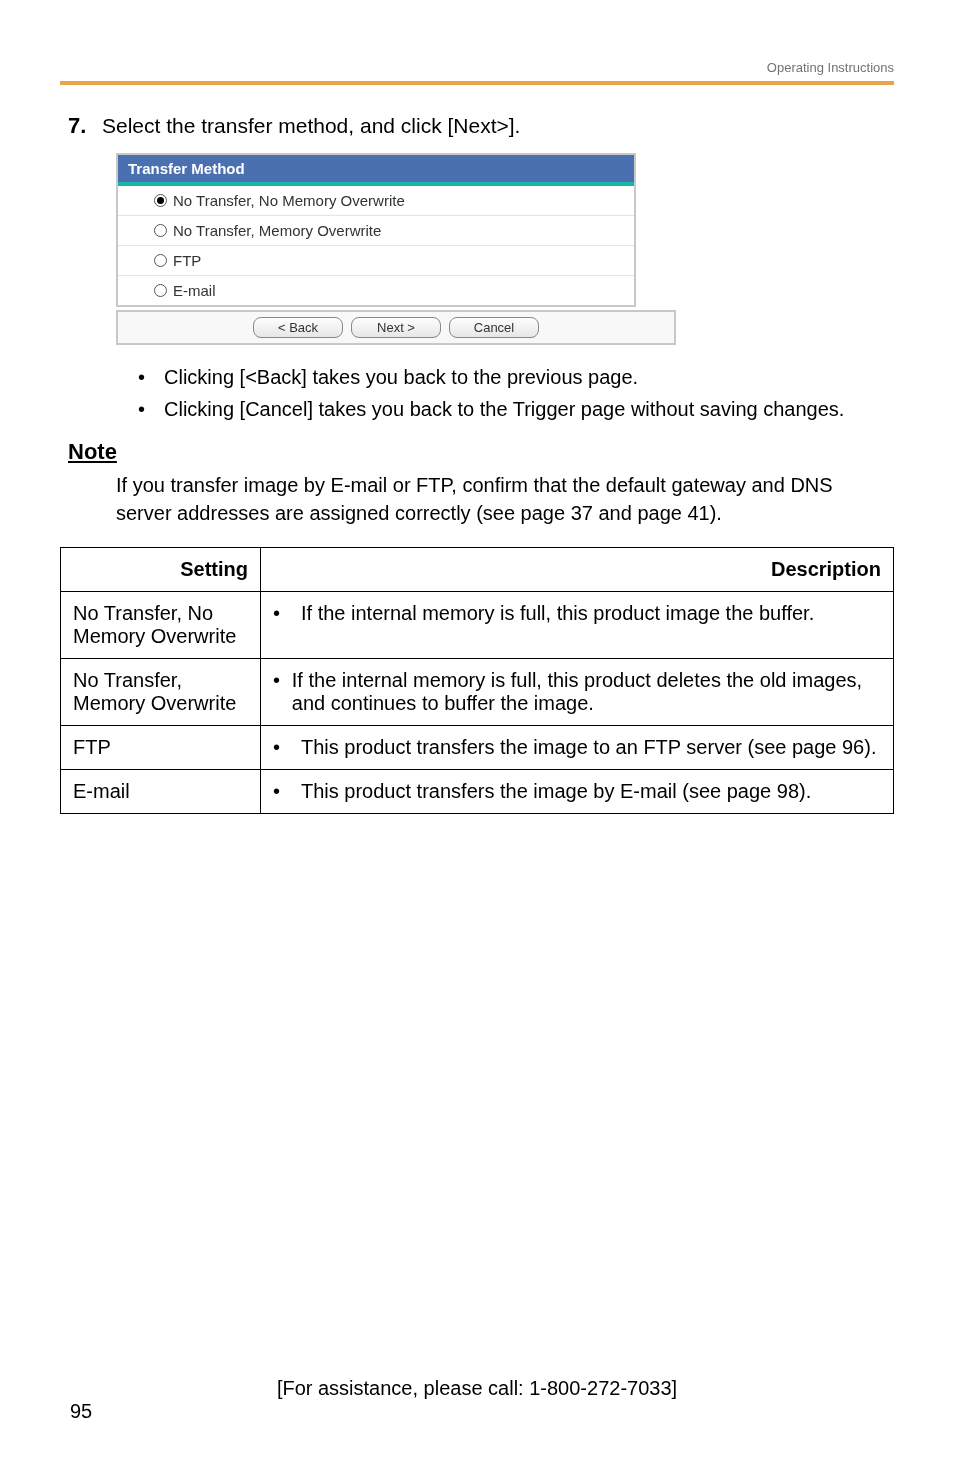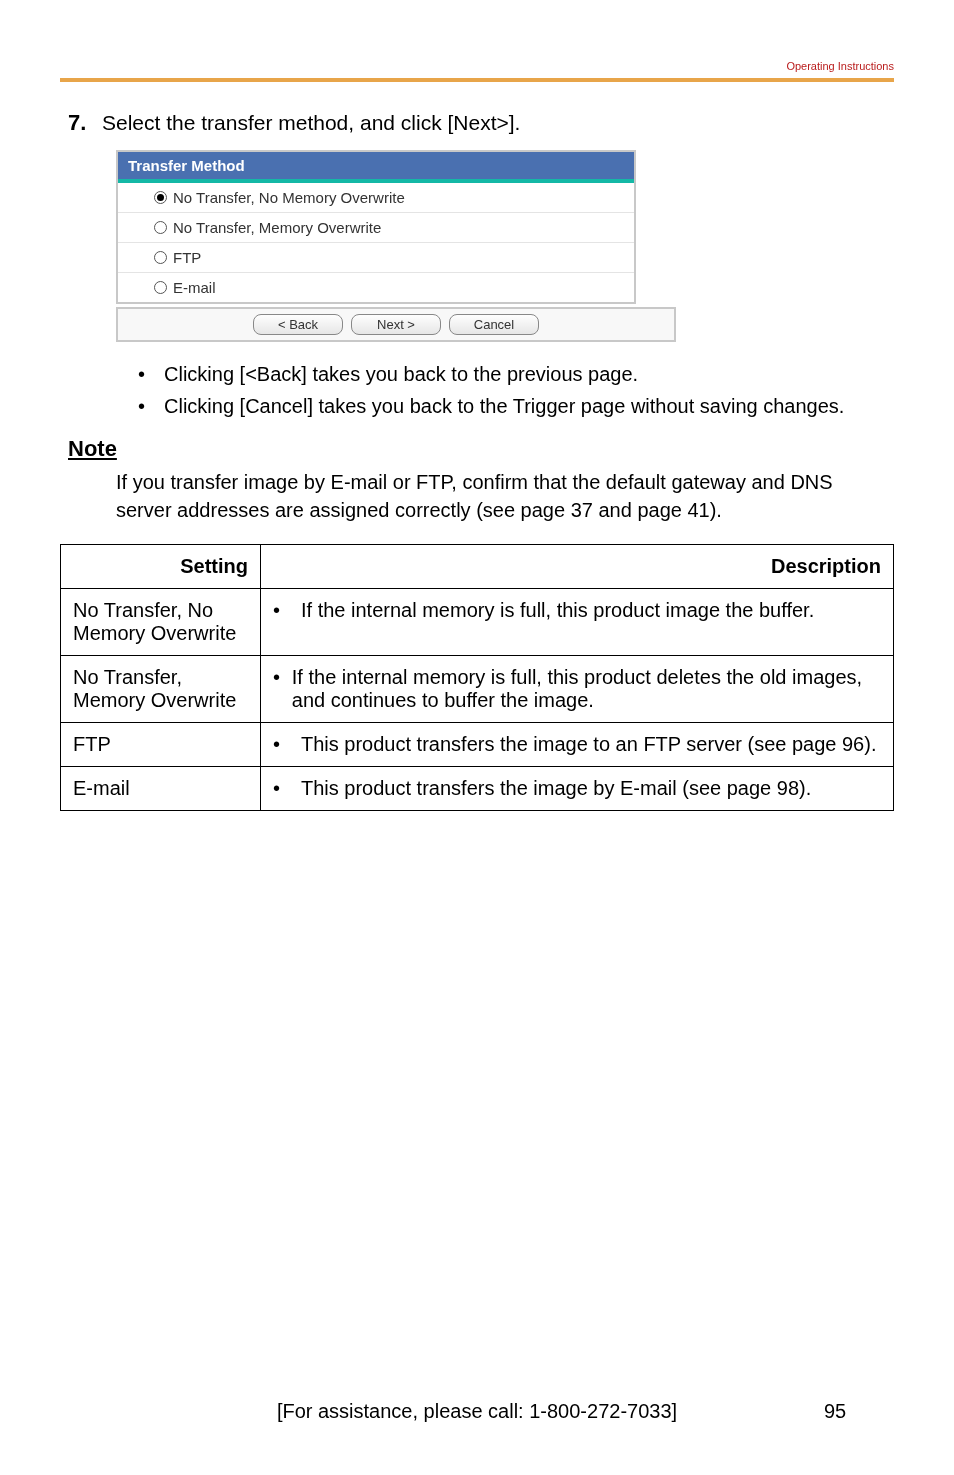--- a/index.html
+++ b/index.html
@@ -9,22 +9,22 @@
     width: 954px;
     height: 1475px;
     position: relative;
     color: #000;
   }
   .page {
     padding: 60px 60px 40px 60px;
   }
   .header-right {
     text-align: right;
-    font-size: 11px;
-    color: #b91c1c;
+    font-size: 13px;
+    color: #737373;
     padding-bottom: 6px;
   }
   .header-rule {
     height: 4px;
     background: #e8a54a;
     margin-bottom: 28px;
   }
   .step-line {
     display: flex;
     align-items: baseline;
@@ -135,20 +135,21 @@
   .td-dot { width: 28px; }
   .footer {
     position: absolute;
     bottom: 52px;
     left: 0;
     width: 954px;
     display: flex;
     justify-content: space-between;
     padding: 0 70px;
     font-size: 20px;
+    flex-direction: column;
   }
   .footer .center { flex:1; text-align:center; }
   .footer .right { width: 60px; text-align: left; }
 
   
   .tm-stack { width: 560px; }
   .btn-bar {
     width: 560px;
     border: 2px solid #c8c8c8;
     background: #f8f8f8;

